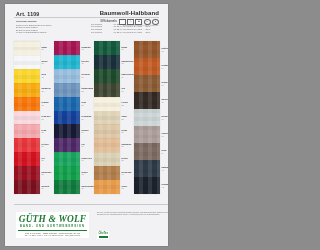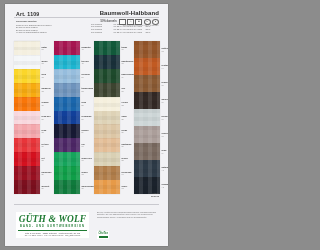--- a/index.html
+++ b/index.html
@@ -72,21 +72,21 @@
     width:14px;display:flex;flex-direction:column;
     padding-left:1.5px;box-sizing:border-box;
   }
   .lab{
     flex:1 1 0;display:flex;flex-direction:column;
     justify-content:center;
   }
   .lab .nm{font-size:2.2px;color:#3d3d3d;font-weight:bold;line-height:2.4px;}
   .lab .cd{font-size:1.9px;color:#8a8a8a;line-height:2.2px;}
   
-  .foot{position:absolute;left:0;bottom:0;width:100%;height:46px;}
+  .foot{position:absolute;left:0;bottom:0;width:100%;height:46px;padding-left:47px;}
   .hr-bot{position:absolute;left:9px;right:9px;top:4px;height:.3px;background:#c9c9cf;}
   .logo-box{
     position:absolute;left:11px;top:12px;width:73px;
     background:#fff;padding:2px 0 2px 0;
   }
   .logo-main{
     font-family:"Liberation Serif", serif;
     font-size:9.4px;font-weight:bold;font-style:italic;
     color:#1f7a33;text-align:center;letter-spacing:.2px;line-height:10px;
   }

